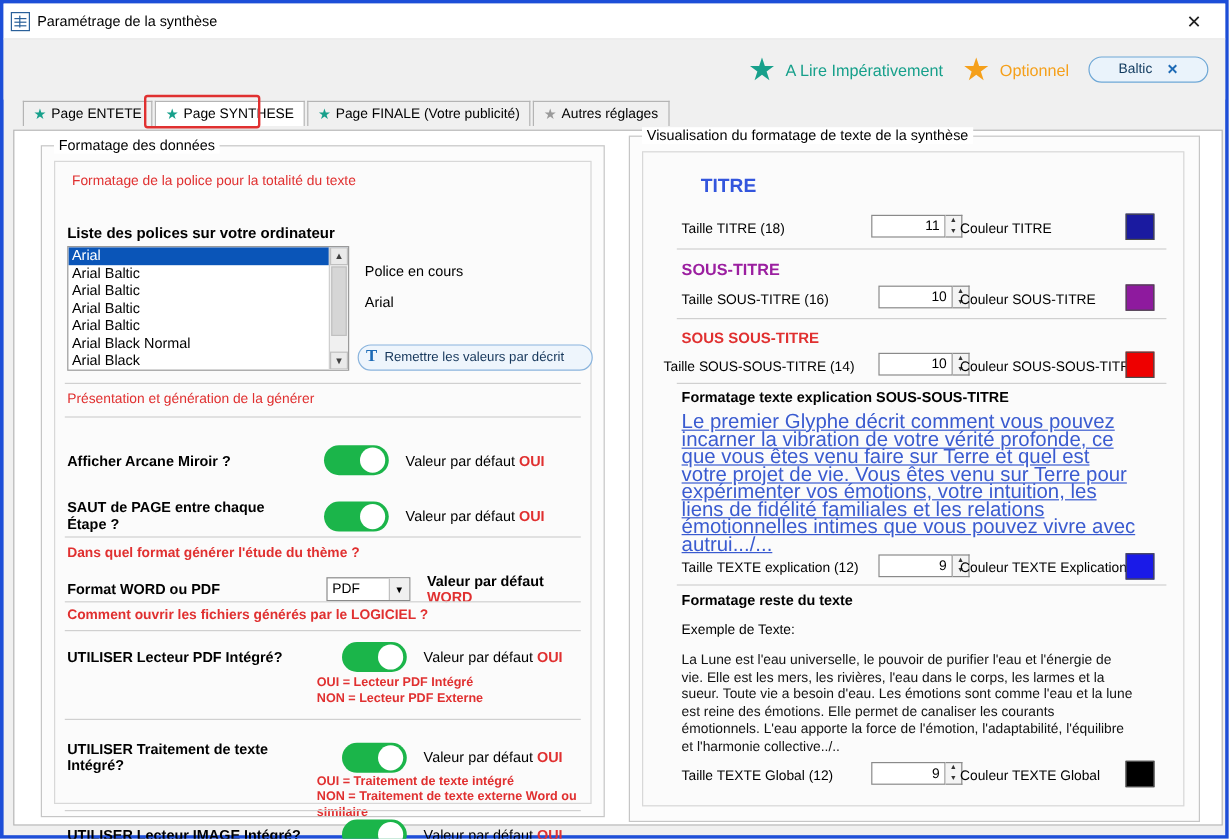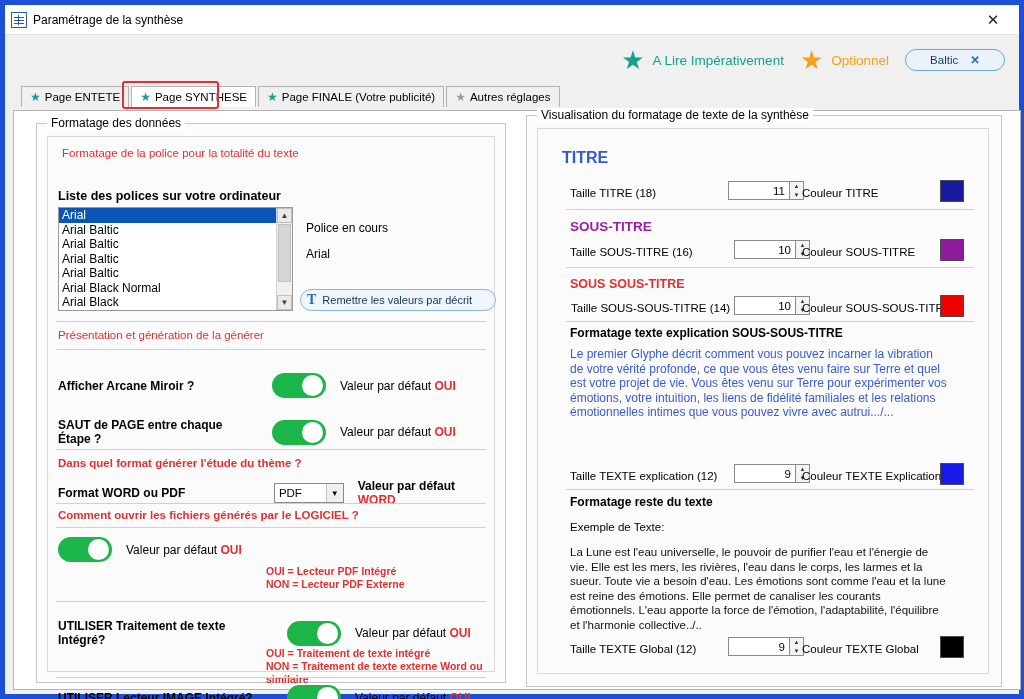--- a/index.html
+++ b/index.html
@@ -8,21 +8,21 @@
     width: 1024px; height: 699px;
     font-family: "Liberation Sans", sans-serif;
     font-size: 12px;
     background: #ffffff;
     overflow: hidden;
   }
   .window {
     position: relative;
     width: 1024px; height: 699px;
     background: #f0f0f0;
-    border: 5px solid #1d4ed8;
+    border: 3px solid #1d4ed8;
   }
   
   .titlebar {
     height: 30px;
     background: #ffffff;
     display: flex; align-items: center;
     padding: 0 6px;
     border-bottom: 1px solid #e2e2e2;
   }
   .titlebar .app-icon {
@@ -200,21 +200,21 @@
   }
   .spinner div {
     flex: 1; display: flex; align-items: center; justify-content: center;
     font-size: 6px; color: #333;
   }
   .swatch { width: 24px; height: 22px; border: 1px solid #4a4a4a; }
   .rline { font-size: 11.5px; }
   .titre-sample { color: #3355dd; font-size: 16px; font-weight: bold; }
   .soustitre-sample { color: #9b1fa0; font-size: 13.5px; font-weight: bold; }
   .soussoustitre-sample { color: #e03030; font-size: 12.5px; font-weight: bold; }
-  .expl-text { color: #3a5bd0; font-size: 12px; line-height: 14.5px; }
+  .expl-text { color: #3a5bd0; font-size: 17px; line-height: 14.5px; text-decoration: underline; }
   .body-text { font-size: 11.5px; line-height: 14.5px; color: #111; }
   .bold-head { font-weight: bold; font-size: 12px; }
 </style>
 </head>
 <body>
 
 <div class="window">
 
   <div class="titlebar">
     <div class="app-icon"></div>
@@ -327,20 +327,21 @@
               <span>Valeur par défaut</span>
               <span class="oui">WORD</span>
             </span>
           </div>
 
           <div class="hr" style="position:absolute;left:8px;right:8px;top:366px;"></div>
           <div class="red-note" style="position:absolute;left:10px;top:372px;font-weight:bold;">Comment ouvrir les fichiers générés par le LOGICIEL ?</div>
           <div class="hr" style="position:absolute;left:8px;right:8px;top:390px;"></div>
 
           <div class="toggle-row" style="position:absolute;left:10px;top:400px;width:430px;">
+            <span class="name" style="width:215px;">UTILISER Lecteur PDF Intégré?</span>
             <span class="toggle"></span>
             <span class="val-default">
               <span>Valeur par défaut</span>
               <span class="oui">OUI</span>
             </span>
           </div>
           <div class="sub-note" style="position:absolute;left:218px;top:428px;font-weight:bold;">OUI = Lecteur PDF Intégré</div>
           <div class="sub-note" style="position:absolute;left:218px;top:441px;font-weight:bold;">NON = Lecteur PDF Externe</div>
 
           <div class="hr" style="position:absolute;left:8px;right:8px;top:464px;"></div>
@@ -369,21 +370,21 @@
 
         </div>
       </div>
     </div>
 
     <div class="panel-right">
       <div class="group">
         <div class="group-title">Visualisation du formatage de texte de la synthèse</div>
         <div class="inner-box" style="width:452px;height:546px;">
 
-          <div class="titre-sample" style="position:absolute;left:24px;top:20px;text-align:right;">TITRE</div>
+          <div class="titre-sample" style="position:absolute;left:48px;top:20px;text-align:right;">TITRE</div>
           <div class="rline" style="position:absolute;left:32px;top:58px;">Taille TITRE (18)</div>
           <div class="spin-wrap" style="position:absolute;left:190px;top:52px;">
             <div class="spin-input">11</div>
             <div class="spinner">
                 <div>▲</div>
                 <div>▼</div>
               </div>
           </div>
           <div class="rline" style="position:absolute;left:264px;top:58px;">Couleur TITRE</div>
           <div class="swatch" style="position:absolute;left:402px;top:51px;background:#1a1aa0;"></div>
@@ -398,21 +399,21 @@
                 <div>▲</div>
                 <div>▼</div>
               </div>
           </div>
           <div class="rline" style="position:absolute;left:264px;top:117px;">Couleur SOUS-TITRE</div>
           <div class="swatch" style="position:absolute;left:402px;top:110px;background:#8e1a9e;"></div>
 
           <div class="hr" style="position:absolute;left:28px;right:14px;top:138px;"></div>
 
           <div class="soussoustitre-sample" style="position:absolute;left:32px;top:148px;">SOUS SOUS-TITRE</div>
-          <div class="rline" style="position:absolute;left:33px;top:173px;">Taille SOUS-SOUS-TITRE (14)</div>
+          <div class="rline" style="position:absolute;left:17px;top:173px;">Taille SOUS-SOUS-TITRE (14)</div>
           <div class="spin-wrap" style="position:absolute;left:196px;top:167px;">
             <div class="spin-input">10</div>
             <div class="spinner">
                 <div>▲</div>
                 <div>▼</div>
               </div>
           </div>
           <div class="rline" style="position:absolute;left:264px;top:173px;">Couleur SOUS-SOUS-TITRE</div>
           <div class="swatch" style="position:absolute;left:402px;top:166px;background:#ee0000;"></div>
 

